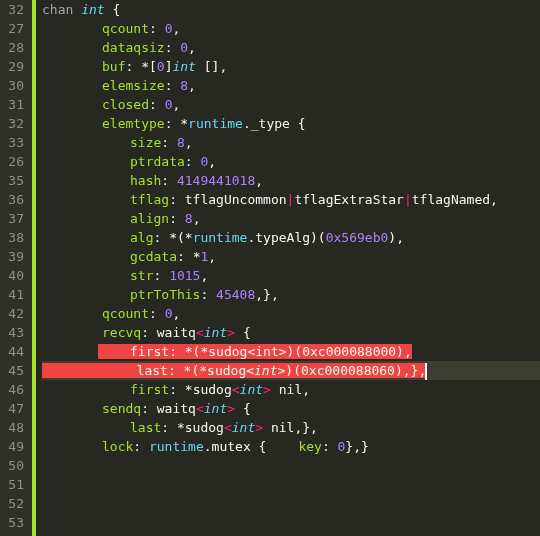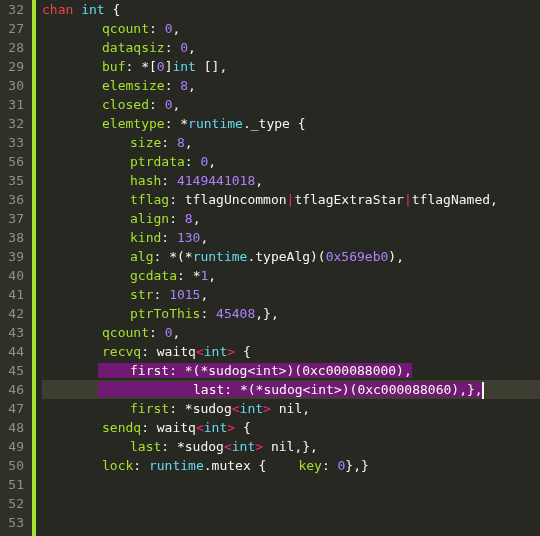--- a/index.html
+++ b/index.html
@@ -39,36 +39,35 @@
     flex: 1;
     position: relative;
   }
   .line {
     height: 19px;
     white-space: pre;
     position: relative;
   }
   .line.highlight {
     background: #3e3d32;
-    text-align: center;
   }
   .sel {
-    background: #701a75;
+    background: #ef4444;
     color: #f8f8f0;
   }
   .cursor {
     display: inline-block;
     width: 2px;
     height: 17px;
     background: #f8f8f0;
     vertical-align: middle;
     margin-left: -1px;
   }
-  .k { color: #66d9ef; }
-  .kw { color: #ef4444; }
+  .k { color: #66d9ef; font-style: italic; }
+  .kw { color: #a3a3a3; }
   .prop { color: #a6e22e; margin-left: 32px; }
   .num { color: #ae81ff; }
   .pkg { color: #66d9ef; }
   .op { color: #f92672; }
   .i1 { padding-left: 28px; }
   .i2 { padding-left: 56px; }
   .sel .num, .sel .prop, .sel .k, .sel .op { color: inherit; }
 </style>
 </head>
 <body>
@@ -76,21 +75,21 @@
 <div class="editor">
   <div class="gutter">
     <div class="gutter-line">32</div>
     <div class="gutter-line">27</div>
     <div class="gutter-line">28</div>
     <div class="gutter-line">29</div>
     <div class="gutter-line">30</div>
     <div class="gutter-line">31</div>
     <div class="gutter-line">32</div>
     <div class="gutter-line">33</div>
-    <div class="gutter-line">56</div>
+    <div class="gutter-line">26</div>
     <div class="gutter-line">35</div>
     <div class="gutter-line">36</div>
     <div class="gutter-line">37</div>
     <div class="gutter-line">38</div>
     <div class="gutter-line">39</div>
     <div class="gutter-line">40</div>
     <div class="gutter-line">41</div>
     <div class="gutter-line">42</div>
     <div class="gutter-line">43</div>
     <div class="gutter-line">44</div>
@@ -125,21 +124,20 @@
 
     <div class="line i2"><span class="prop">ptrdata</span>: <span class="num">0</span>,</div>
 
     <div class="line i2"><span class="prop">hash</span>: <span class="num">4149441018</span>,</div>
 
     <div class="line i2"><span class="prop">tflag</span>: <span>tflagUncommon</span><span class="op">|</span><span>tflagExtraStar</span><span class="op">|</span><span>tflagNamed</span>,</div>
 
     <div class="line i2"><span class="prop">align</span>: <span class="num">8</span>,</div>
 
 
-    <div class="line i2"><span class="prop">kind</span>: <span class="num">130</span>,</div>
 
     <div class="line i2"><span class="prop">alg</span>: <span>*(*</span><span class="pkg">runtime</span><span>.</span><span>typeAlg</span><span>)(</span><span class="num">0x569eb0</span><span>)</span>,</div>
 
     <div class="line i2"><span class="prop">gcdata</span>: <span>*</span><span class="num">1</span>,</div>
 
     <div class="line i2"><span class="prop">str</span>: <span class="num">1015</span>,</div>
 
     <div class="line i2"><span class="prop">ptrToThis</span>: <span class="num">45408</span><span>,},</span></div>
 
 

